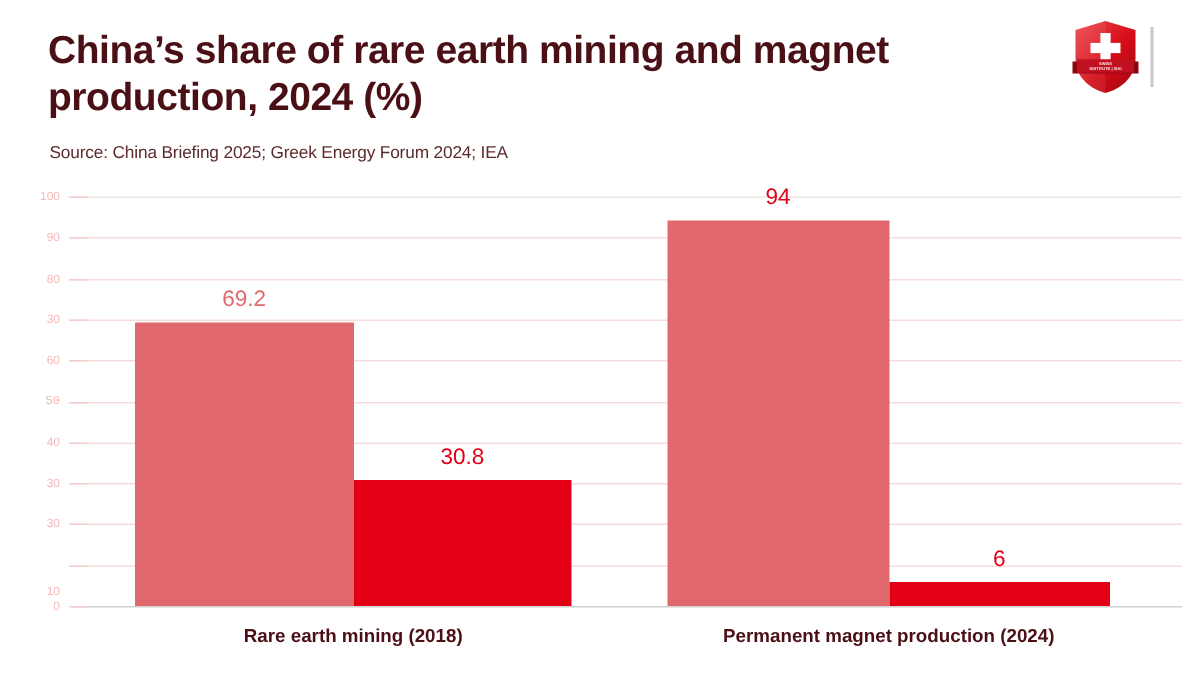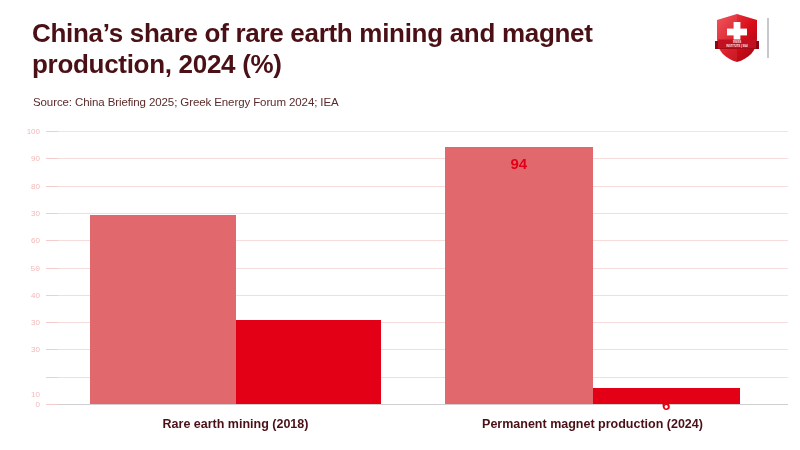--- a/index.html
+++ b/index.html
@@ -127,24 +127,23 @@
     background: #f3cccc;
   }
 
   .bar {
     position: absolute;
     bottom: 0;
   }
   .bar-label {
     position: absolute;
     font-size: 15px;
-    font-weight: bold;
+    font-weight: normal;
     text-align: center;
     transform: translateX(-50%);
-    margin-top: 32px;
   }
   .cat-label {
     position: absolute;
     font-size: 12.5px;
     font-weight: bold;
     color: #4a1016;
     text-align: center;
     transform: translateX(-50%);
     white-space: nowrap;
   }

